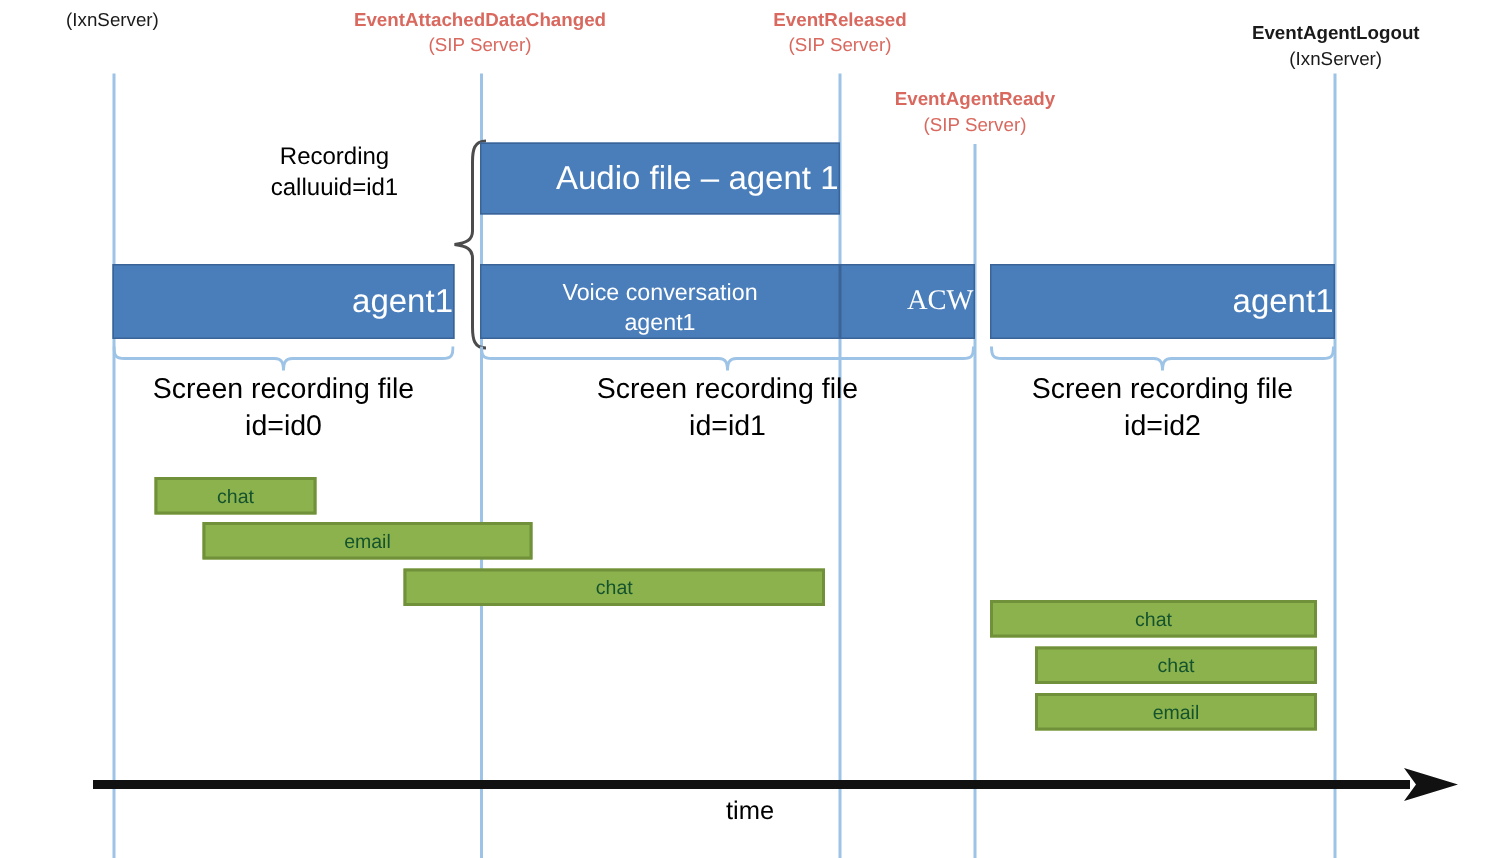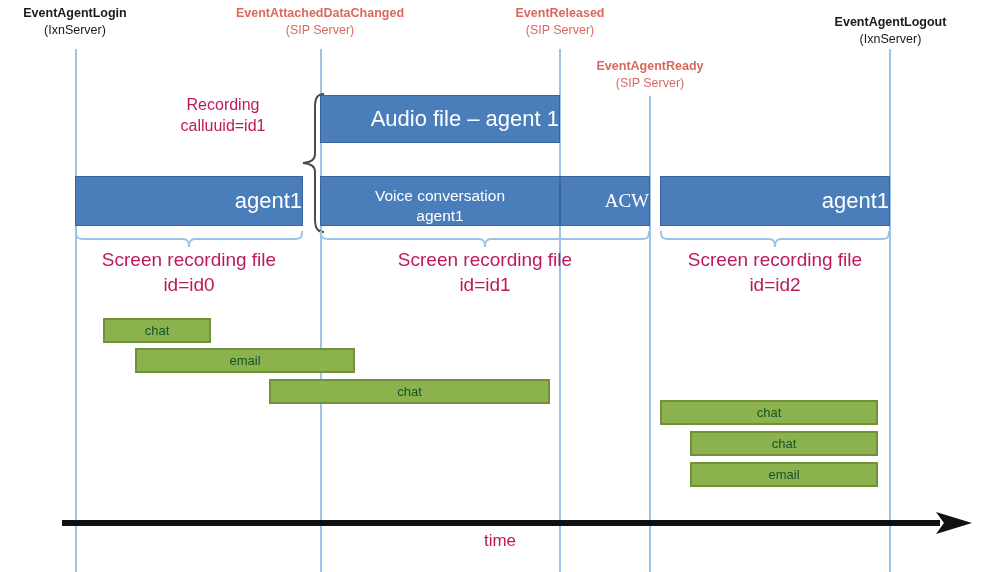--- a/index.html
+++ b/index.html
@@ -65,21 +65,21 @@
     align-items: center;
     justify-content: center;
     font-size: 13px;
     height: 25px;
   }
 
   
   .txt {
     position: absolute;
     text-align: center;
-    color: #be185d;
+    color: #000000;
     line-height: 1.3;
   }
   .txt.rec { font-size: 16px; }
   .txt.srf { font-size: 19px; }
   .txt.time { font-size: 17px; }
 
   
   .brace { position: absolute; }
 
   
@@ -90,21 +90,20 @@
 
 <div id="diagram">
 
   <div class="vline" style="left:75px;  top:49px;  height:523px;"></div>
   <div class="vline" style="left:320px; top:49px;  height:523px;"></div>
   <div class="vline" style="left:559px; top:49px;  height:523px;"></div>
   <div class="vline" style="left:649px; top:96px;  height:476px;"></div>
   <div class="vline" style="left:889px; top:49px;  height:523px;"></div>
 
   <div class="event-label black" style="left:5px; top:5px; width:140px;">
-    <span class="l1">EventAgentLogin</span>
     <span class="l2">(IxnServer)</span>
   </div>
 
   <div class="event-label red" style="left:205px; top:5px; width:230px;">
     <span class="l1">EventAttachedDataChanged</span>
     <span class="l2">(SIP Server)</span>
   </div>
 
   <div class="event-label red" style="left:480px; top:5px; width:160px;">
     <span class="l1">EventReleased</span>

